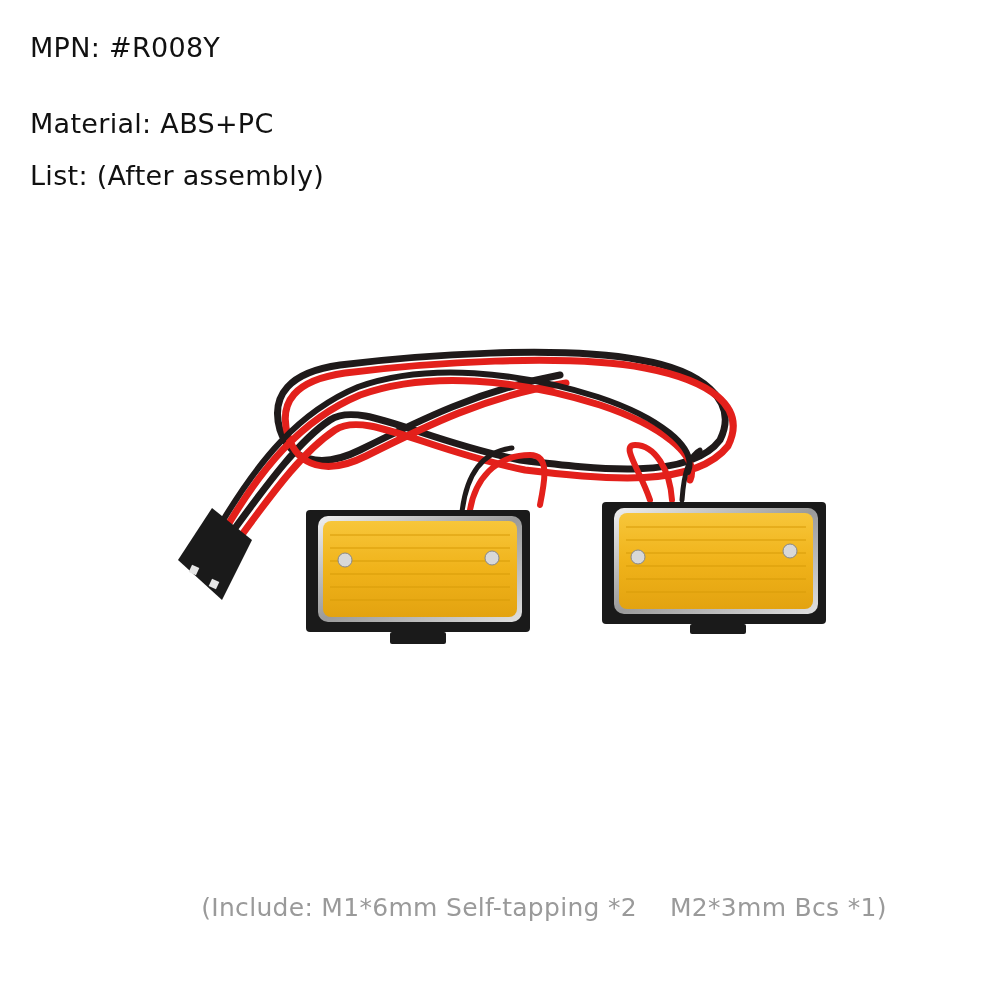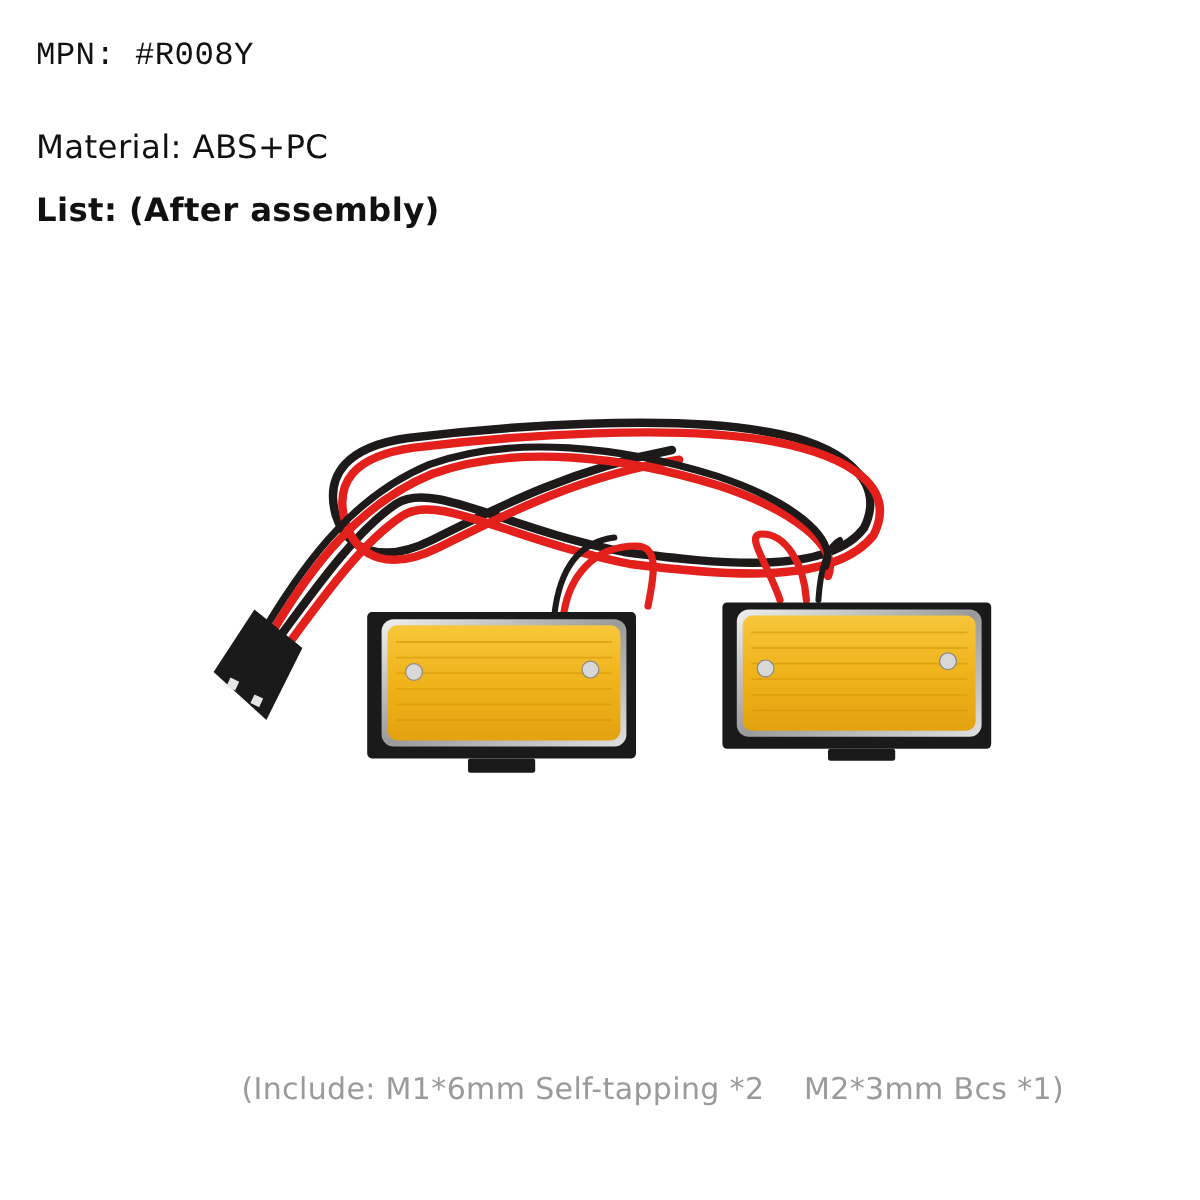--- a/index.html
+++ b/index.html
@@ -1,20 +1,20 @@
 <!DOCTYPE html>
 <html><head>
   <meta charset="utf-8">
   <style>
     html, body { margin: 0; padding: 0; background: #ffffff; }
     body { width: 1000px; height: 1000px; position: relative; overflow: hidden; font-family: "DejaVu Sans", sans-serif; }
     .spec-line { position: absolute; left: 30px; font-size: 27px; color: #111111; letter-spacing: 0.3px; white-space: nowrap; }
-    #mpn { top: 32px; font-family: Liberation Mono, monospace; }
+    #mpn { top: 32px; }
     #material { top: 108px; }
-    #list { top: 160px; font-weight: bold; }
+    #list { top: 160px; }
     .product { position: absolute; left: 0; top: 0; width: 1000px; height: 1000px; }
     .include-note { position: absolute; top: 893px; left: 0; width: 1000px; text-align: center; font-size: 25px; color: #9a9a9a; white-space: pre; letter-spacing: 0.3px; padding-left: 44px; }
   </style>
 </head>
 <body>
 
 <div id="mpn" class="spec-line">MPN: #R008Y</div>
 <div id="material" class="spec-line">Material: ABS+PC</div>
 <div id="list" class="spec-line">List: (After assembly)</div>
 

